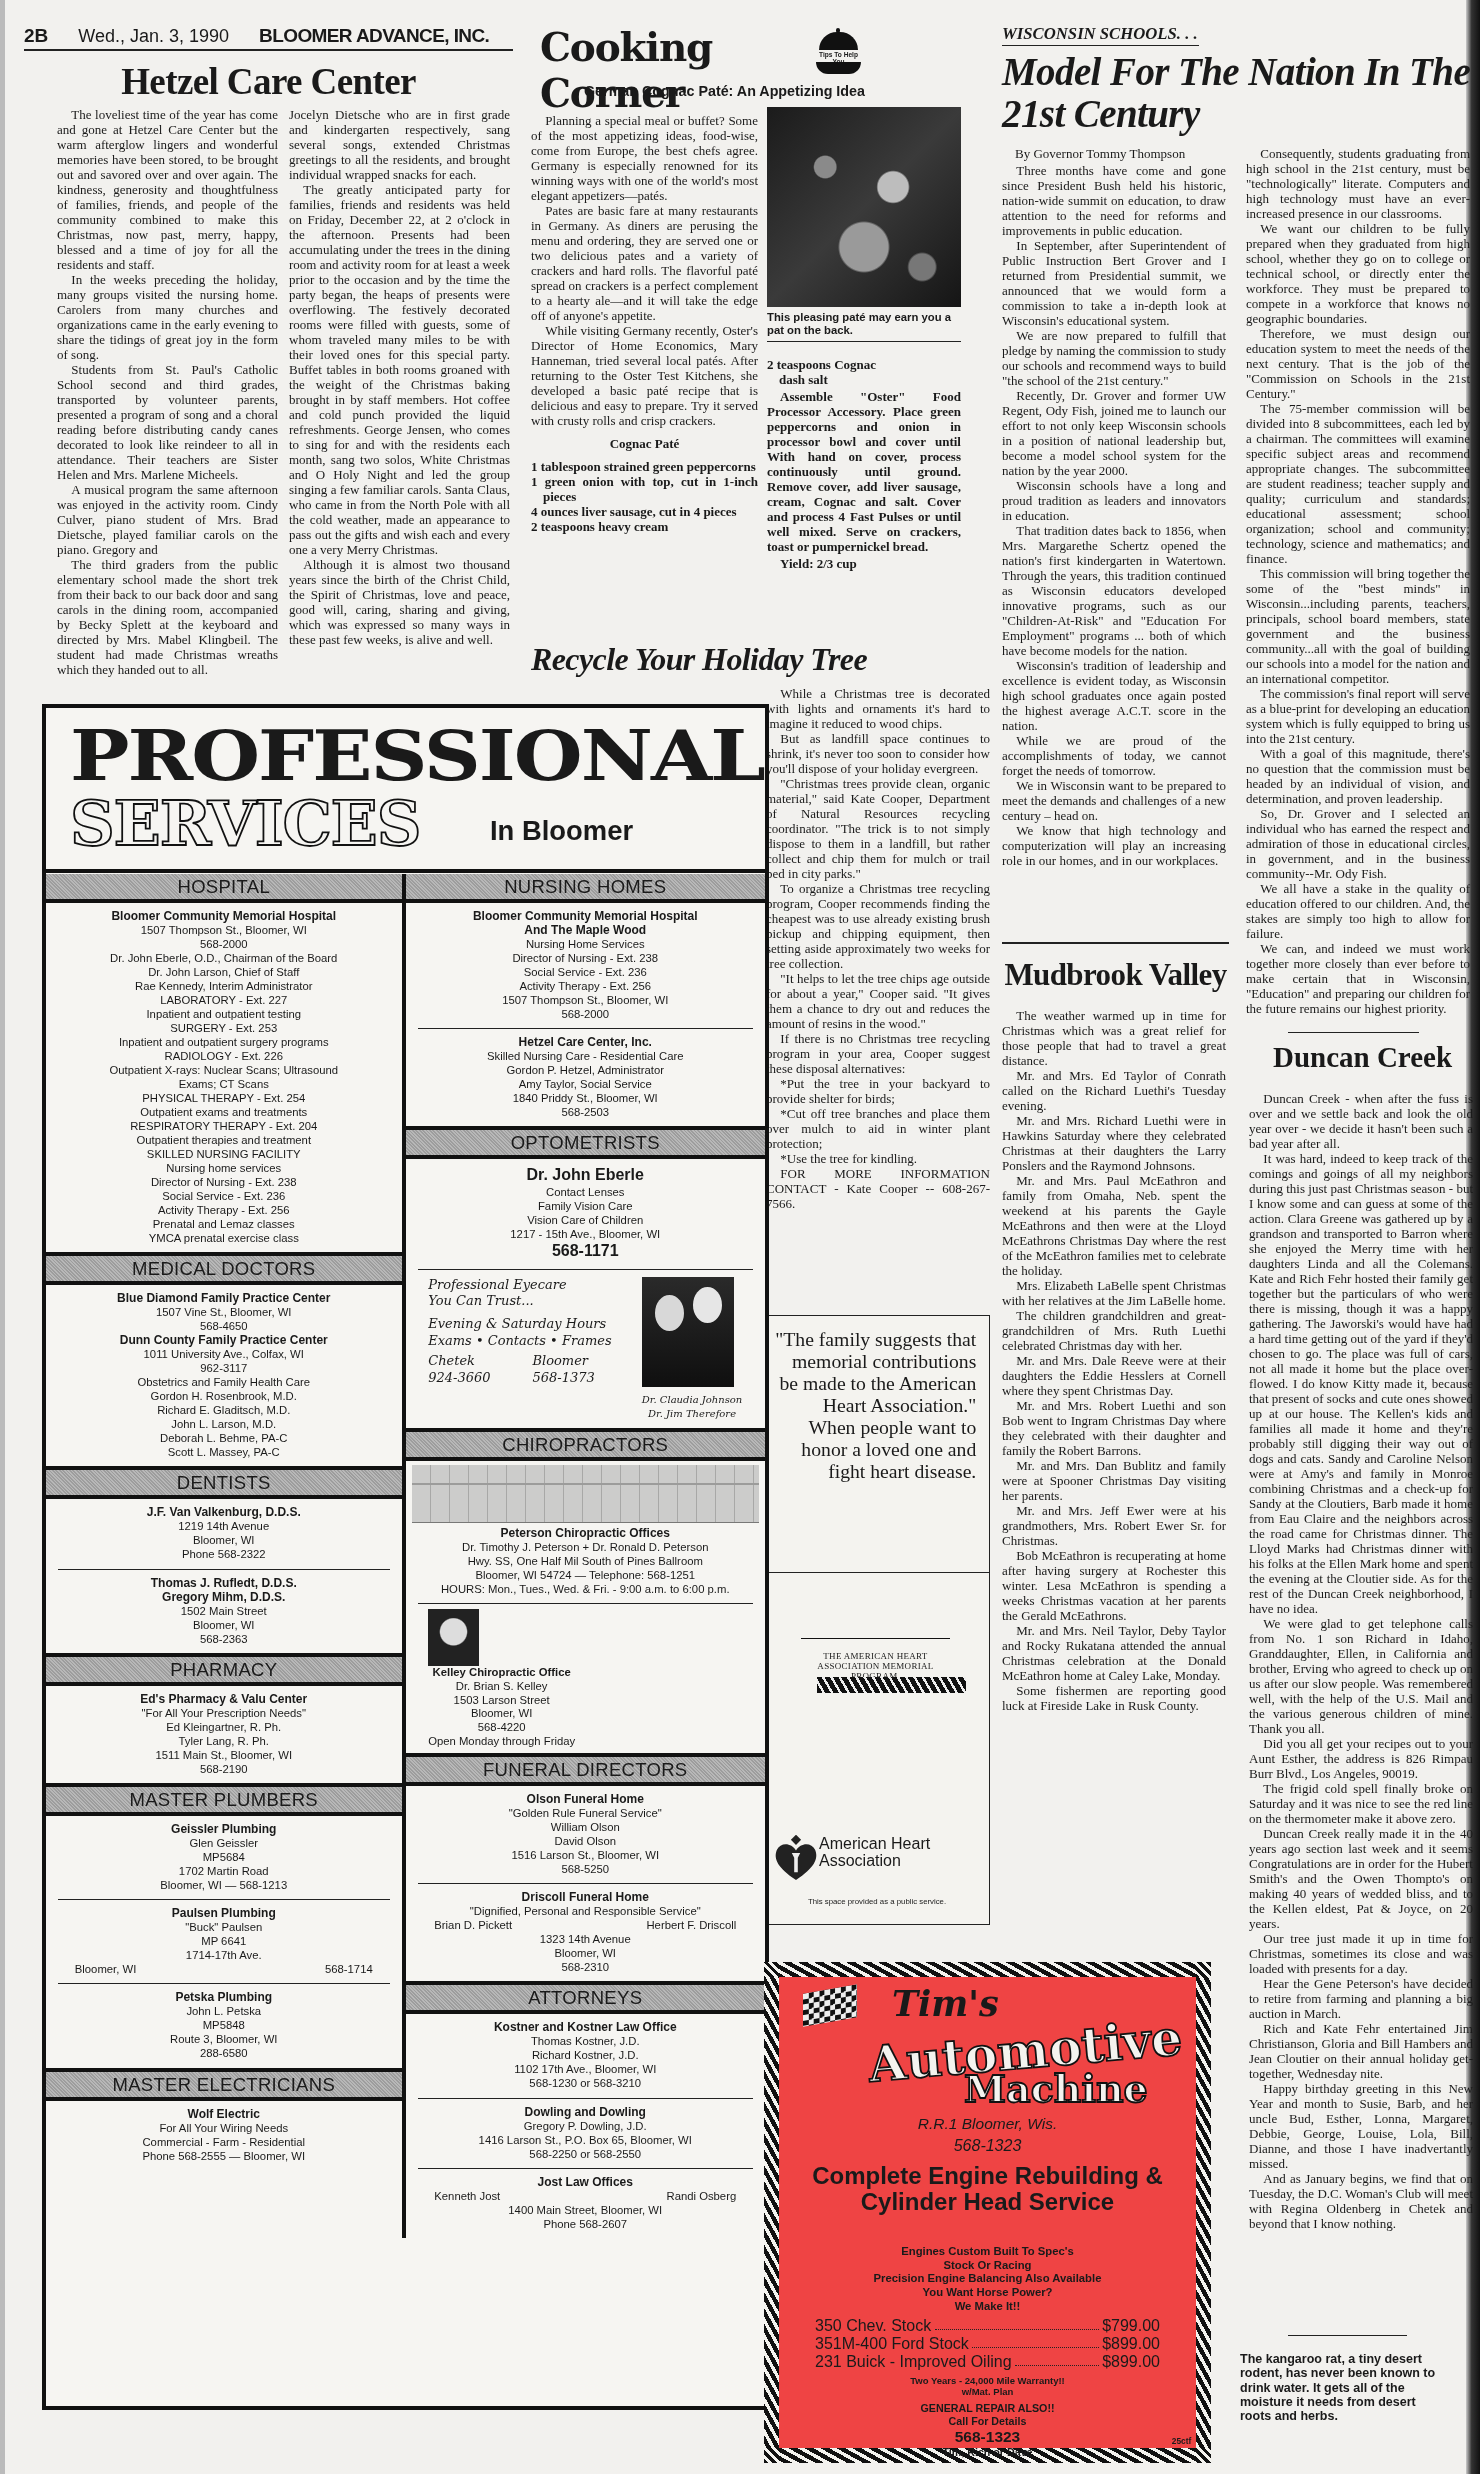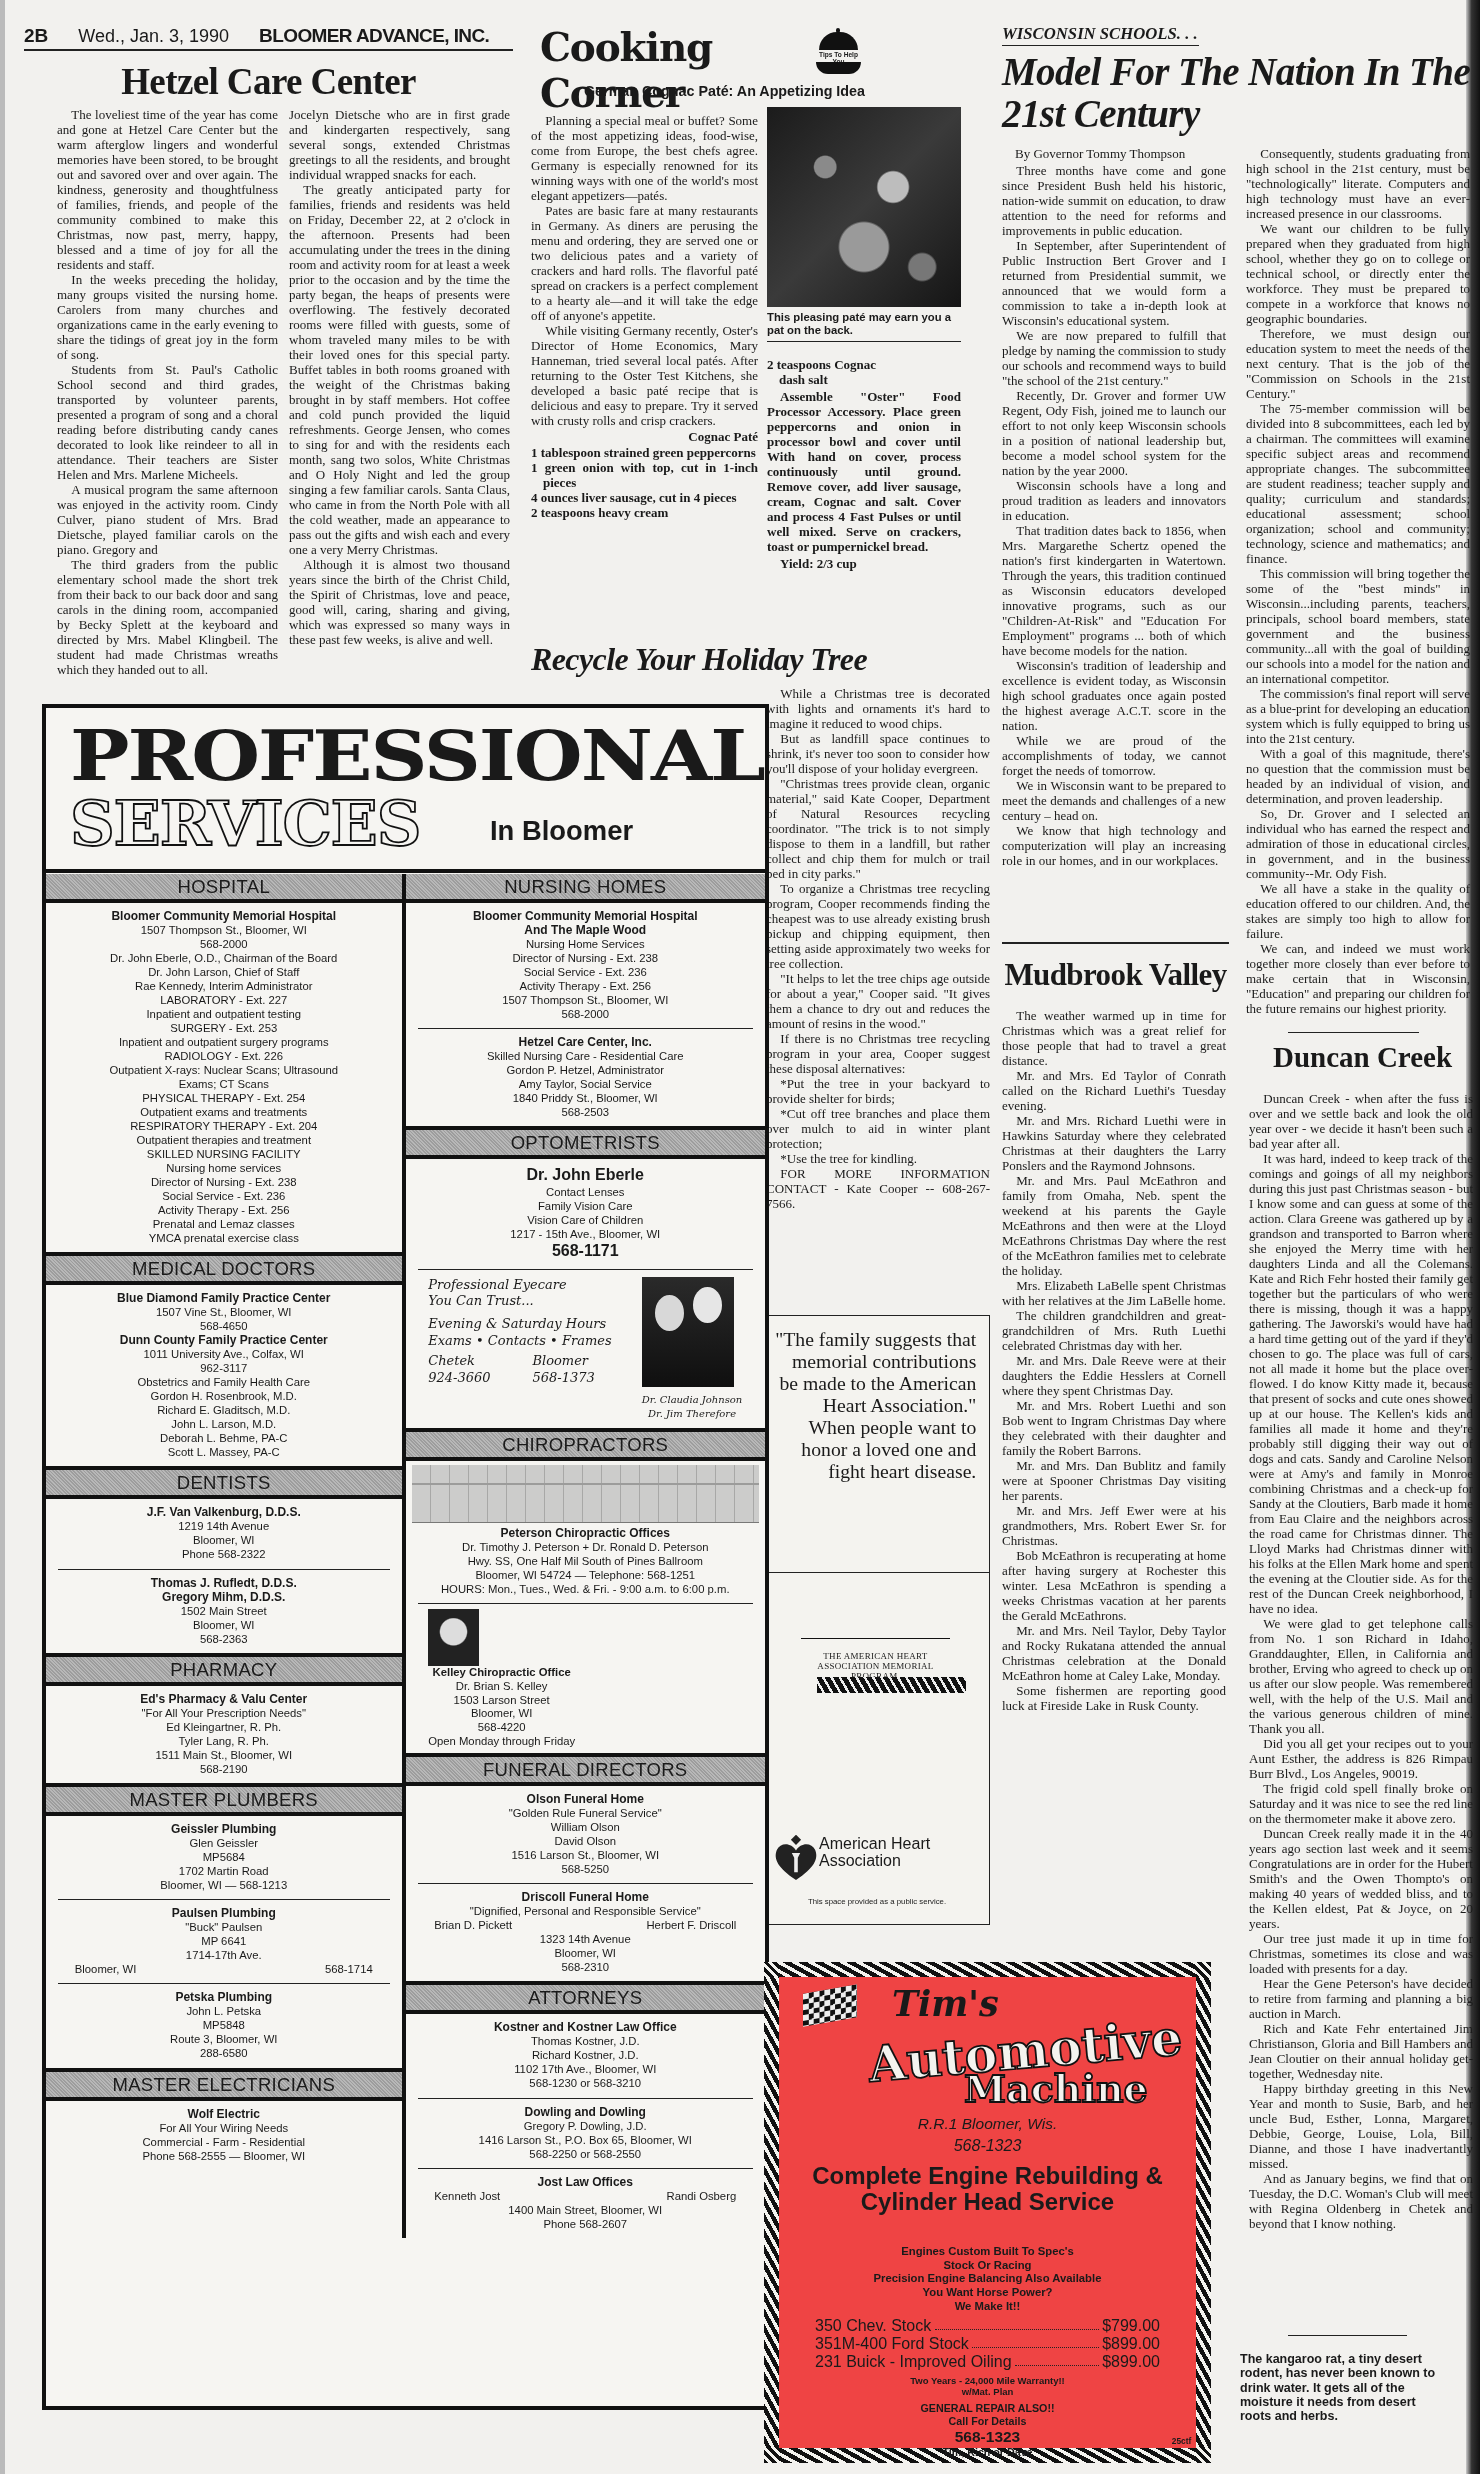--- a/index.html
+++ b/index.html
@@ -16,21 +16,21 @@
   .hetzel-col2{left:289px;top:107px;width:221px;}
 
   .cook-title{left:540px;top:24px;width:239px;font-family:"DejaVu Serif",serif;font-weight:bold;font-size:39px;letter-spacing:-1.2px;}
   .cook-badge{left:814px;top:27px;width:48px;height:51px;}
   .cook-badge .lid{position:absolute;left:4.8px;top:4.8px;width:39px;height:18px;background:#111;border-radius:24px 24px 0 0;}
   .cook-badge .knob{position:absolute;left:21.5px;top:1.2px;width:4.8px;height:4.8px;background:#111;border-radius:50%;}
   .cook-badge .label{position:absolute;left:0;top:24px;width:49px;font-family:"Liberation Sans",sans-serif;font-weight:bold;font-size:6.6px;text-align:center;}
   .cook-badge .pot{position:absolute;left:1.8px;top:35px;width:45px;height:12px;background:#111;border-radius:0 0 24px 24px;}
   .cook-sub{left:584px;top:83px;width:310px;font-family:"Liberation Sans",sans-serif;font-weight:bold;font-size:14.3px;}
   .cook-col1{left:531px;top:113px;width:227px;}
-  .cook-col1 .recipe-title{text-align:right;font-weight:bold;margin:1px 0;}
+  .cook-col1 .recipe-title{text-align:center;font-weight:bold;margin:8px 0;}
   .ing{font-weight:bold;font-size:13px;line-height:15px;padding-left:12px;text-indent:-12px;}
   .cook-photo{left:767px;top:107px;width:194px;height:200px;background:
       radial-gradient(circle at 30% 30%,#8a8a8a 0 10.7px,transparent 12px),
       radial-gradient(circle at 65% 40%,#bdbdbd 0 15px,transparent 16.7px),
       radial-gradient(circle at 50% 70%,#9a9a9a 0 24px,transparent 26px),
       radial-gradient(circle at 80% 80%,#777 0 13px,transparent 15px),
       linear-gradient(135deg,#1b1b1b,#3a3a3a 50%,#151515);}
   .cook-caption{left:767px;top:311px;width:194px;font-family:"Liberation Sans",sans-serif;font-weight:bold;font-size:11.3px;line-height:13px;border-bottom:1.8px solid #222;padding-bottom:3.6px;}
   .cook-col2{left:767px;top:357px;width:194px;}
   .cook-col2 .steps{font-weight:bold;font-size:13px;line-height:15px;text-align:justify;text-indent:13px;margin-top:2.4px;}

